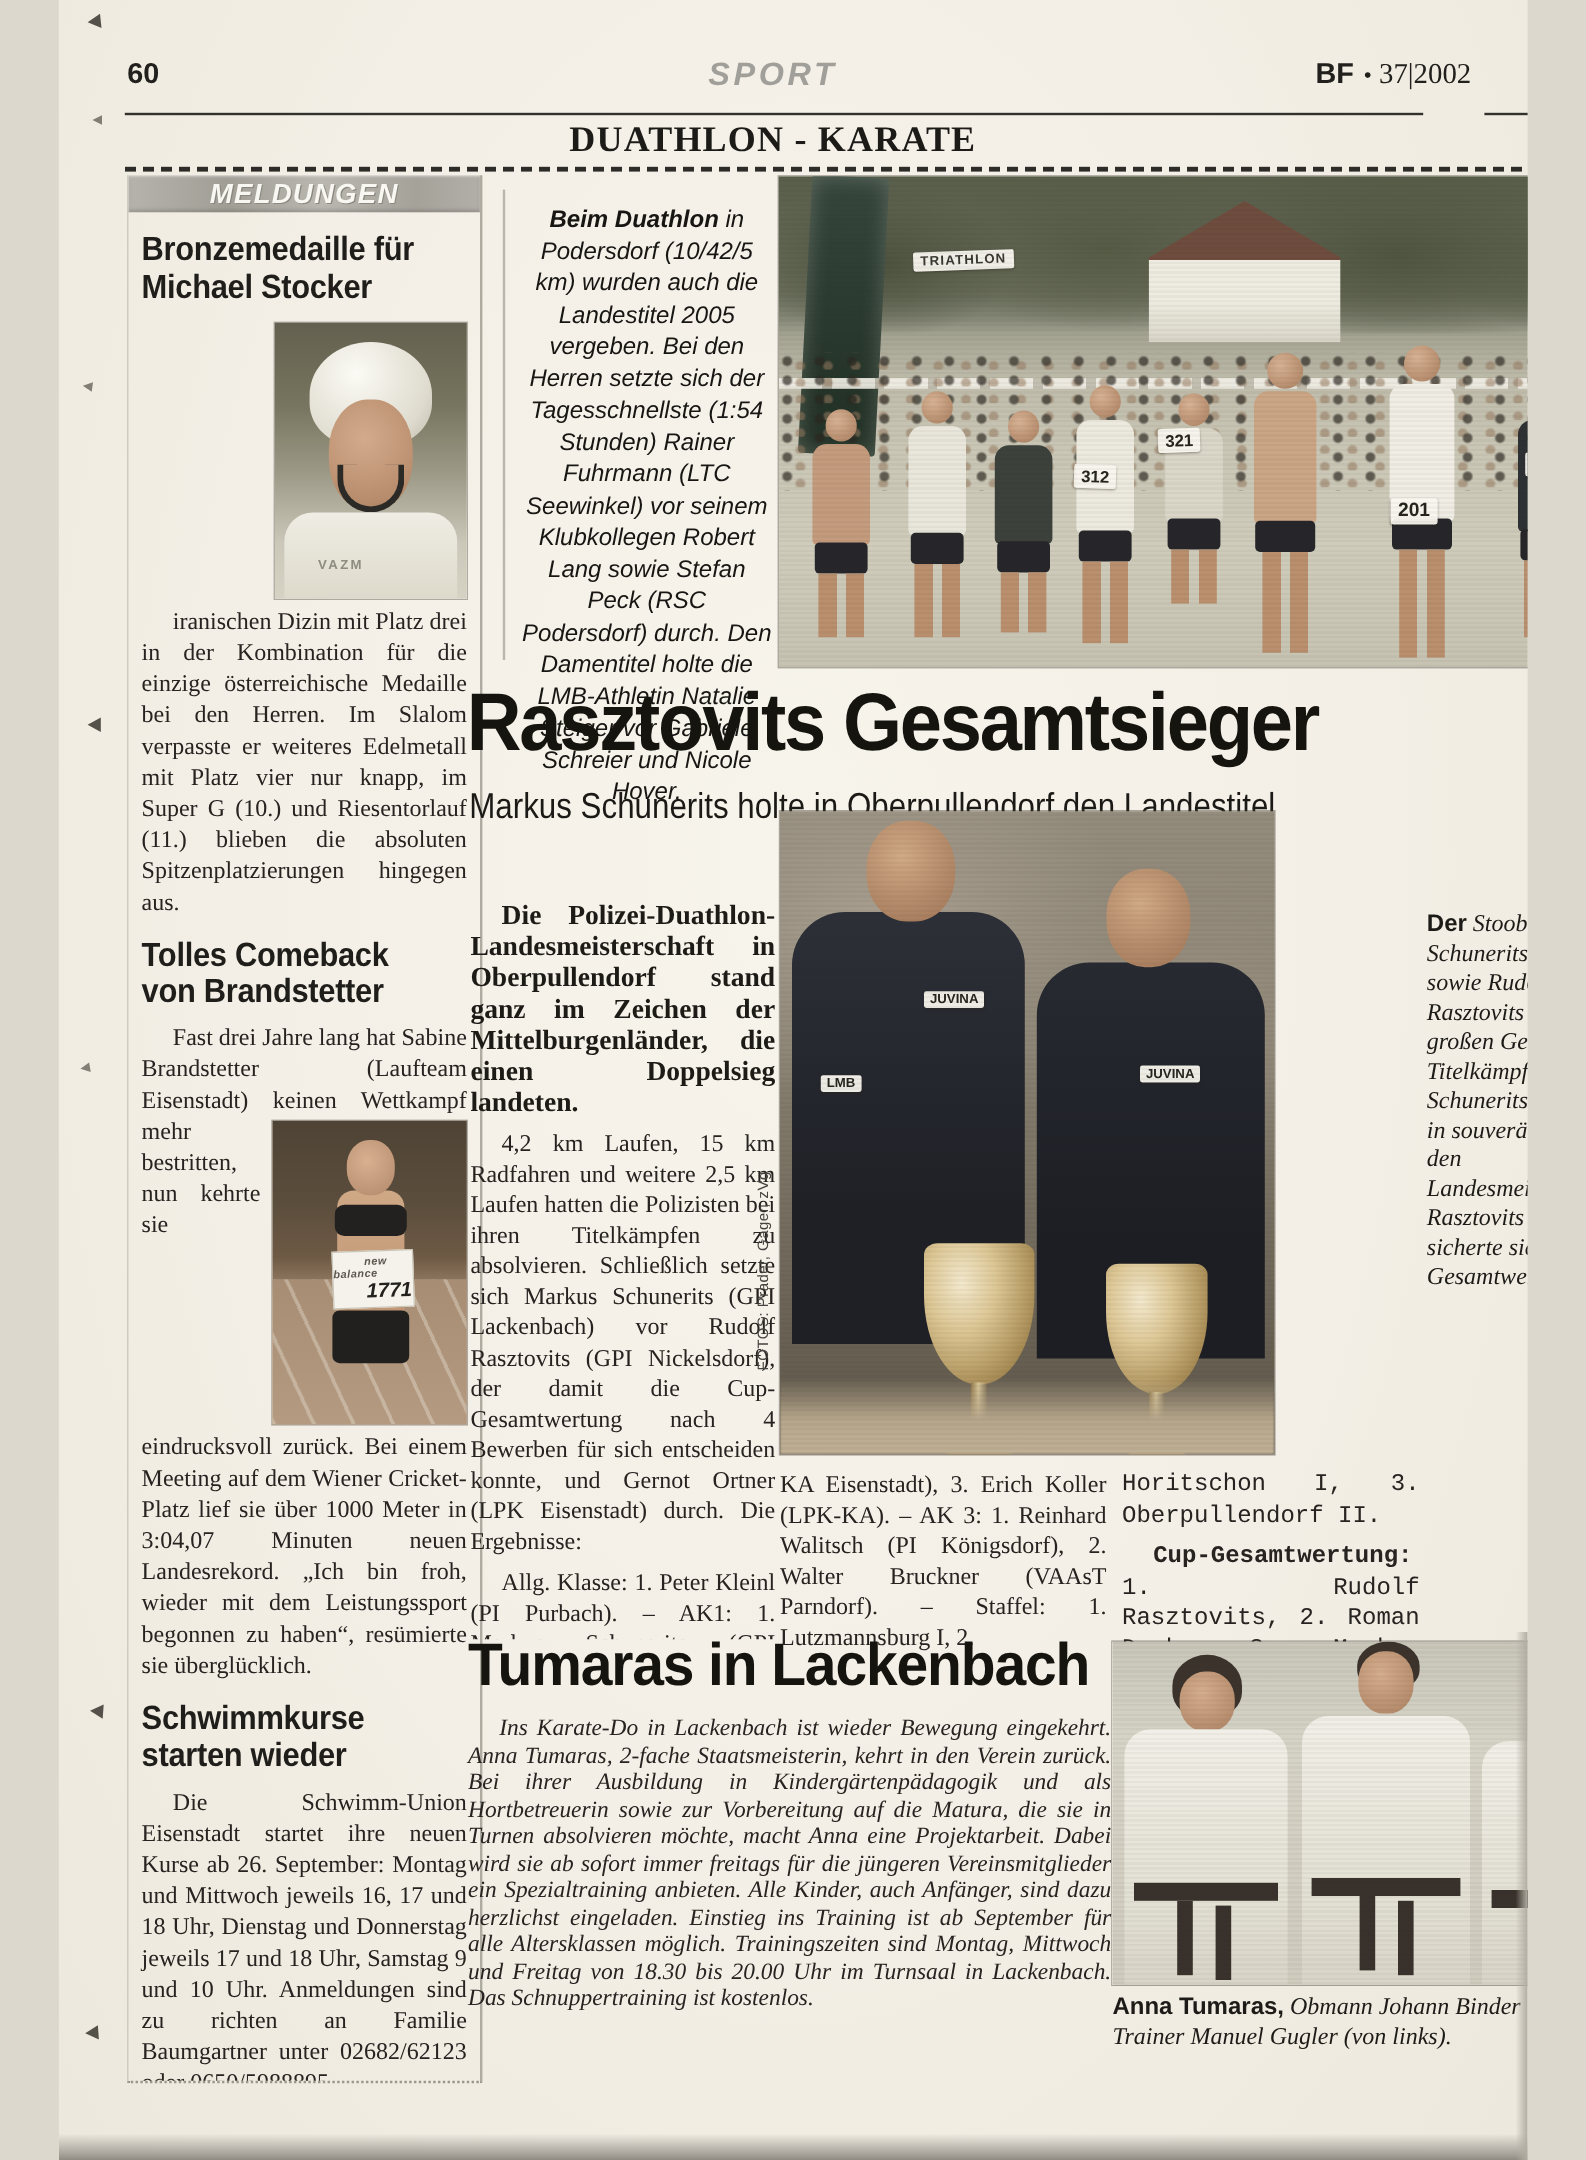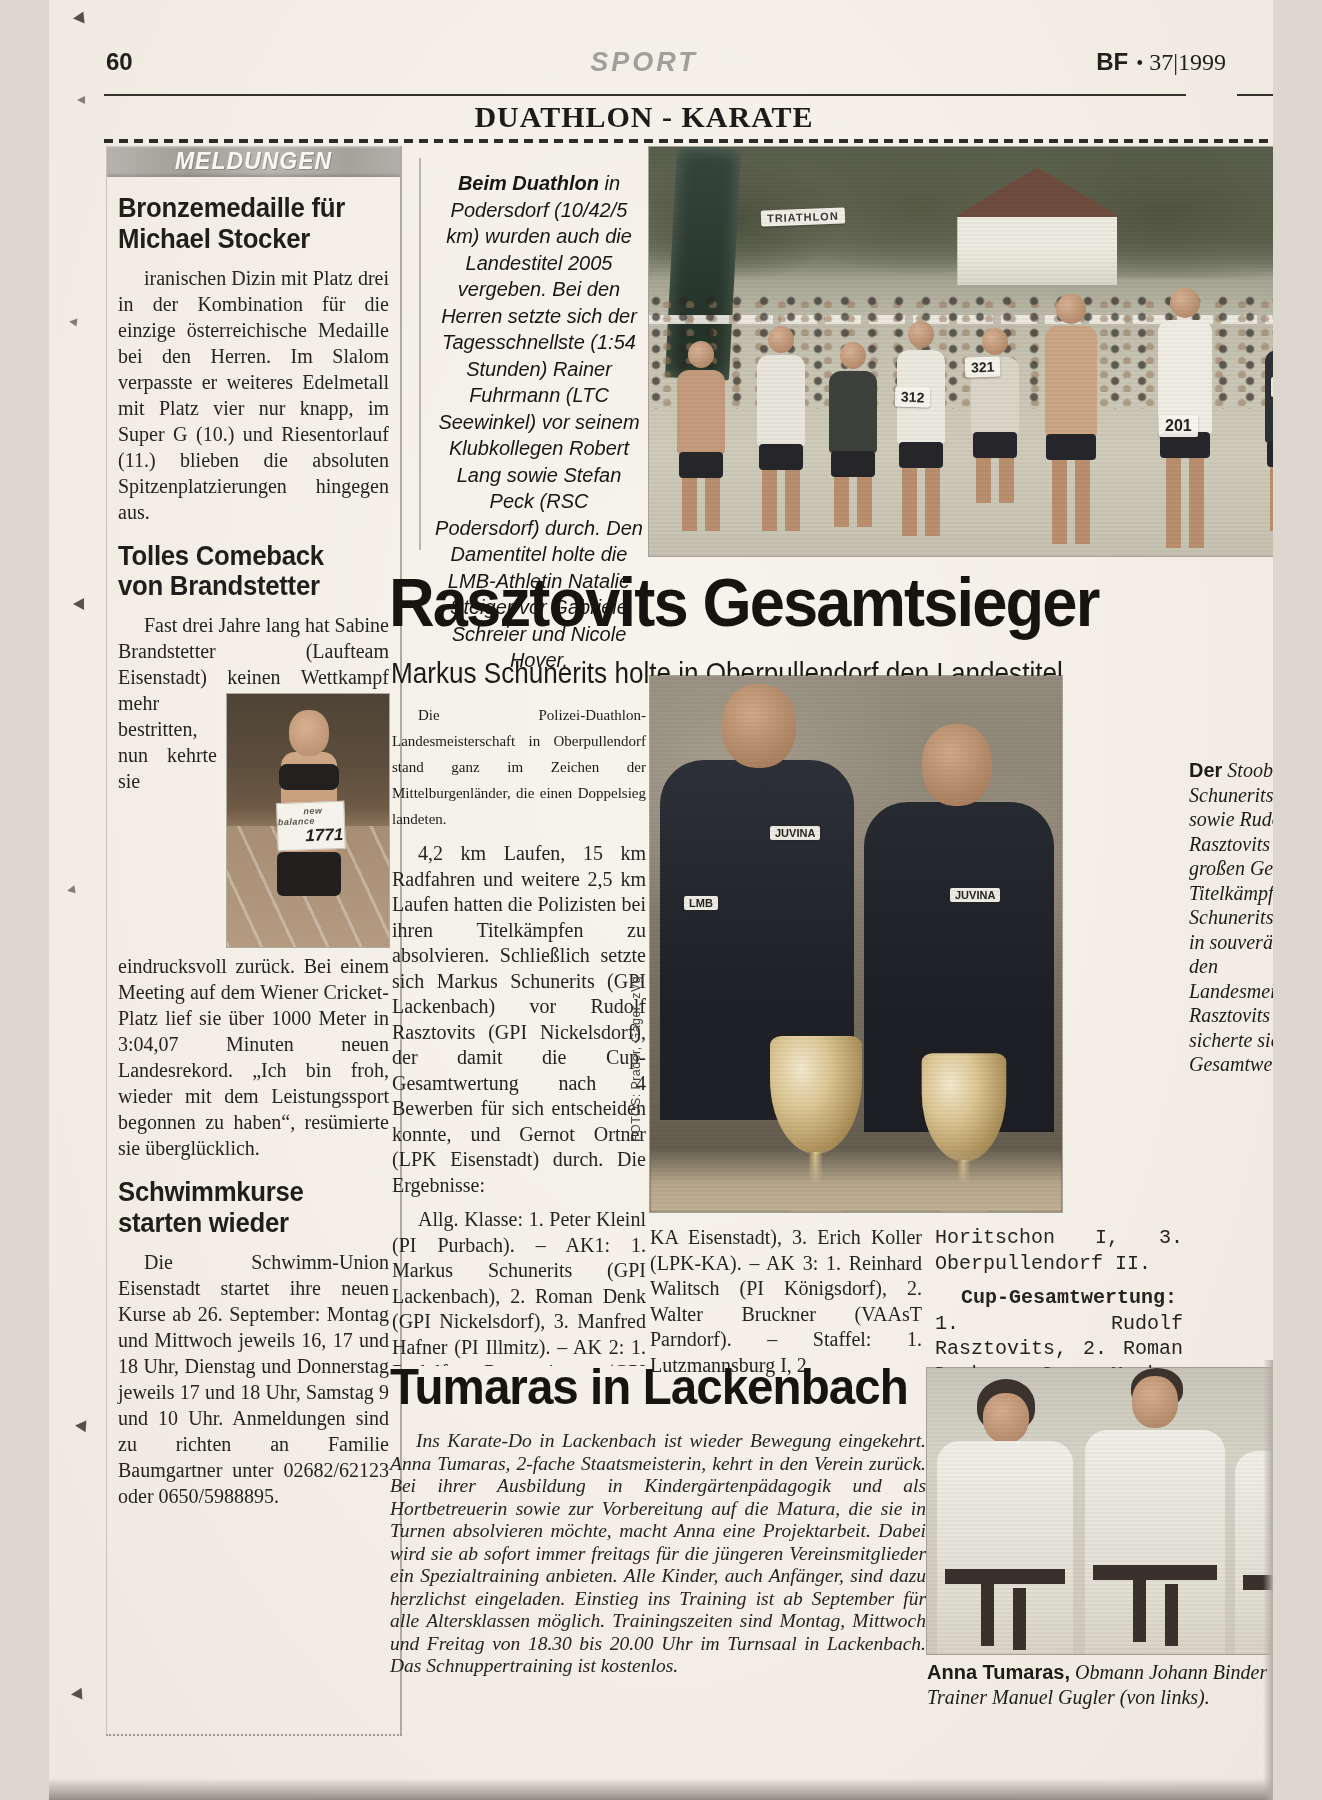--- a/index.html
+++ b/index.html
@@ -147,21 +147,21 @@
         font:500 12.5px "Liberation Sans",sans-serif;color:#46443f;letter-spacing:.4px;}
 
   
   .headline{position:absolute;left:340px;top:568px;margin:0;font:800 68px/1 "Liberation Sans",sans-serif;
         color:#16140f;letter-spacing:-2px;white-space:nowrap;transform:scaleX(.93);transform-origin:0 50%;}
   .subhead{position:absolute;left:342px;top:656px;font:500 30px "Liberation Sans",sans-serif;color:#1b1a16;
         white-space:nowrap;transform:scaleX(.87);transform-origin:0 50%;}
   .col{position:absolute;font-size:20px;line-height:25.5px;text-align:justify;hyphens:auto;}
   .col p{margin:0 0 9px;}
   .col1{left:343px;top:702px;width:254px;height:664px;overflow:hidden;}
-  .col1 .intro{font-weight:400;font-size:15px;line-height:26px;color:#1d1b16;}
+  .col1 .intro{font-weight:700;font-size:23px;line-height:26px;color:#1d1b16;margin-top:48px;}
   .col2{left:601px;top:1225px;width:272px;}
   .col3{left:886px;top:1225px;width:248px;font-family:Liberation Mono, monospace;}
   .side-caption{position:absolute;left:1140px;top:758px;width:184px;
         font:italic 400 20px/24.5px "Liberation Serif",serif;color:#1d1b17;}
   .side-caption b{font:700 20px "Liberation Sans",sans-serif;font-style:normal;}
 
   
   .tum-headline{position:absolute;left:341px;top:1362px;margin:0;font:800 50px/1 "Liberation Sans",sans-serif;
         color:#16140f;letter-spacing:-1px;white-space:nowrap;transform:scaleX(.95);transform-origin:0 50%;}
   .tum-body{position:absolute;left:341px;top:1430px;width:536px;font-size:19.5px;line-height:22.5px;
@@ -193,35 +193,41 @@
   <div class="mark small" style="left:28px;top:96px;"></div>
   <div class="mark small" style="left:20px;top:318px;transform:rotate(8deg);"></div>
   <div class="mark" style="left:24px;top:598px;"></div>
   <div class="mark small" style="left:18px;top:886px;transform:rotate(-10deg);"></div>
   <div class="mark" style="left:26px;top:1420px;transform:rotate(4deg);"></div>
   <div class="mark" style="left:22px;top:1688px;transform:rotate(-4deg);"></div>
 
   <div class="pagenum">60</div>
   <div class="section">SPORT</div>
   <div class="issue">
-    <span class="bf">BF</span><span class="bullet">•</span><span>37|1999</span>
+    <span class="bf">BF</span><span class="bullet">•</span><span>37|2002</span>
   </div>
   <div class="rule main"></div>
   <div class="rule seg"></div>
   <div class="kicker">DUATHLON - KARATE</div>
   <div class="dashed"></div>
 
   <aside class="sidebar">
     <div class="mbar">
       <span>MELDUNGEN</span>
     </div>
 
     <h2>Bronzemedaille für Michael Stocker</h2>
     <p class="ind">
-      <span>iranischen Dizin mit Platz drei in der Kombination für die einzige österreichische Medaille bei den Herren. Im Slalom verpasste er weiteres Edelmetall mit Platz vier nur knapp, im Super G (10.) und Riesentorlauf (11.) blieben die absoluten Spitzenplatzierungen hingegen aus.</span></p>
+      <span class="sphoto stocker">
+        <i class="helmet"></i>
+        <i class="face"></i>
+        <i class="strap"></i>
+        <i class="storso"></i>
+        <b class="vazm">VAZM</b>
+      </span><span>iranischen Dizin mit Platz drei in der Kombination für die einzige österreichische Medaille bei den Herren. Im Slalom verpasste er weiteres Edelmetall mit Platz vier nur knapp, im Super G (10.) und Riesentorlauf (11.) blieben die absoluten Spitzenplatzierungen hingegen aus.</span></p>
 
     <h2>Tolles Comeback von Brandstetter</h2>
     <p class="ind"><span>Fast drei Jahre lang hat Sabine Brandstetter (Laufteam Eisenstadt) keinen Wettkampf</span>
       <span class="sphoto bphoto">
         <i class="btrack"></i>
         <i class="bbody"></i>
         <i class="bhead"></i>
         <i class="btop"></i>
         <span class="bbib">
           <span class="bbrand">new balance</span>

